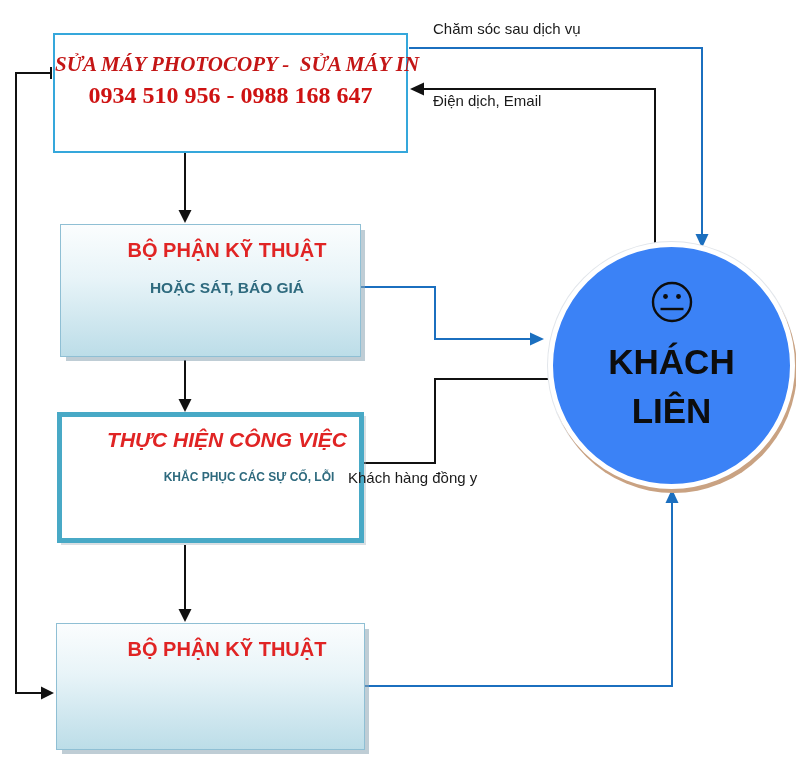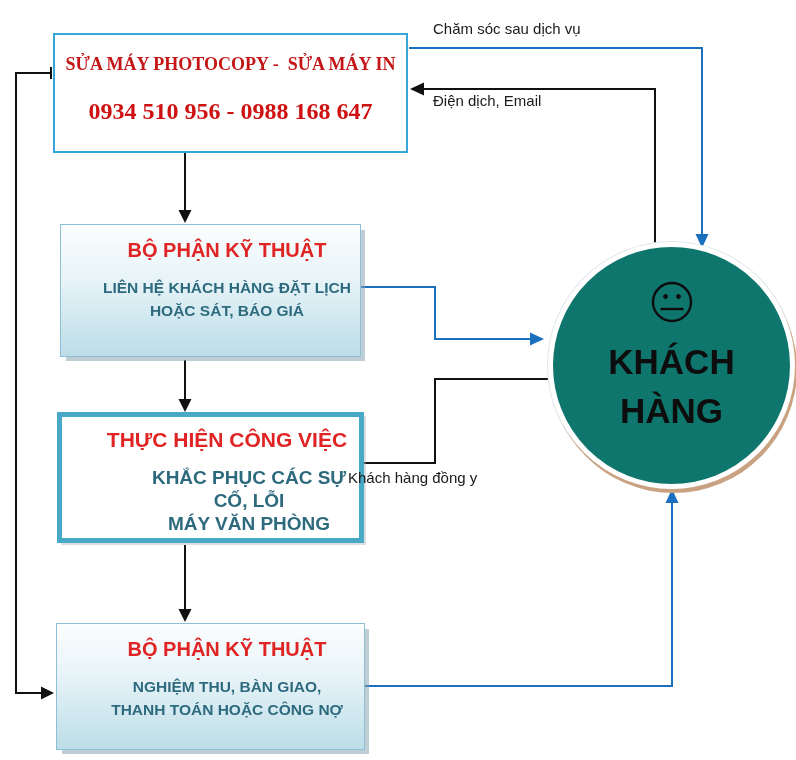--- a/index.html
+++ b/index.html
@@ -8,23 +8,23 @@
     font-family:"Liberation Sans","DejaVu Sans",sans-serif;color:#1a1a1a;
   }
   .connectors{position:absolute;left:0;top:0;width:796px;height:760px;z-index:1;}
 
   
   .company-box{
     position:absolute;left:53px;top:33px;width:351px;height:116px;z-index:2;
     background:#fff;border:2px solid #35A7DB;text-align:center;
     font-family:"Liberation Serif","DejaVu Serif",serif;font-weight:bold;
   }
-  .company-line{font-size:18px;color:#C41616;line-height:25px;white-space:pre;}
+  .company-line{font-size:21px;color:#C41616;line-height:25px;white-space:pre;font-style:italic;}
   .company-line.first{margin-top:17px;}
-  .company-phone{font-size:24px;color:#CE1212;margin-top:21px;}
+  .company-phone{font-size:24px;color:#CE1212;margin-top:5px;}
 
   
   .step{
     position:absolute;z-index:2;text-align:center;
     border:1px solid #8FBFD4;
     background:linear-gradient(180deg,#FBFDFE 0%,#E8F4F8 40%,#BCDDE8 100%);
     box-shadow:5px 5px 0 -1px rgba(138,164,178,0.55);
     padding-left:33px;
   }
   .step-title{font-size:20px;font-weight:bold;color:#E02424;}
@@ -32,31 +32,31 @@
 
   .step-schedule{left:60px;top:224px;width:266px;height:131px;}
   .step-schedule .step-title{margin-top:14px;}
   .step-schedule .step-desc{margin-top:14px;}
 
   .step-execute{
     left:57px;top:412px;width:264px;height:121px;
     background:#fff;border:5px solid #48A9C6;
     box-shadow:3px 3px 0 -1px rgba(160,175,185,0.4);
   }
-  .step-execute .step-title{margin-top:11px;font-size:21px;}
-  .step-execute .step-desc{margin-top:14px;font-size:19px;margin-left:44px;}
+  .step-execute .step-title{margin-top:11px;font-size:21px;font-style:italic;}
+  .step-execute .step-desc{margin-top:14px;font-size:12px;margin-left:44px;}
 
   .step-handover{left:56px;top:623px;width:274px;height:125px;}
   .step-handover .step-title{margin-top:14px;}
   .step-handover .step-desc{margin-top:14px;}
 
   
   .customer-circle{
     position:absolute;left:548px;top:242px;width:237px;height:237px;z-index:2;
-    background:#0f766e;border:5px solid #ffffff;border-radius:50%;
+    background:#3b82f6;border:5px solid #ffffff;border-radius:50%;
     box-shadow:2px 4px 0 0 #C9A282, 0 0 0 1px #E2E6EB;
     text-align:center;
   }
   .customer-face{margin-top:32px;}
   .customer-text{font-size:35px;font-weight:bold;color:#0d0d0d;line-height:49px;margin-top:8px;}
 
   
   .edge-label{position:absolute;z-index:3;font-size:15px;color:#1a1a1a;white-space:nowrap;}
   .lbl-after-service{left:433px;top:20px;}
   .lbl-phone-email{left:433px;top:92px;}
@@ -117,51 +117,45 @@
   </svg>
 
   <div class="company-box">
     <div class="company-line first">SỬA MÁY PHOTOCOPY -  SỬA MÁY IN</div>
     <div class="company-phone">0934 510 956 - 0988 168 647</div>
   </div>
 
   <div class="step step-schedule">
     <div class="step-title">BỘ PHẬN KỸ THUẬT</div>
     <div class="step-desc">
-      <div>LIÊN HỆ KHÁCH HÀNG ĐẶT LỊCH</div>
       <div>HOẶC SÁT, BÁO GIÁ</div>
     </div>
   </div>
 
   <div class="step step-execute">
     <div class="step-title">THỰC HIỆN CÔNG VIỆC</div>
     <div class="step-desc">
       <div>KHẮC PHỤC CÁC SỰ CỐ, LỖI</div>
-      <div>MÁY VĂN PHÒNG</div>
     </div>
   </div>
 
   <div class="step step-handover">
     <div class="step-title">BỘ PHẬN KỸ THUẬT</div>
-    <div class="step-desc">
-      <div>NGHIỆM THU, BÀN GIAO,</div>
-      <div>THANH TOÁN HOẶC CÔNG NỢ</div>
-    </div>
   </div>
 
   <div class="customer-circle">
     <svg class="customer-face" width="46" height="46" viewBox="0 0 46 46">
       <circle cx="23" cy="23" r="19" fill="none" stroke="#0d0d0d" stroke-width="2.4"></circle>
       <circle cx="16.5" cy="17.5" r="2.4" fill="#0d0d0d"></circle>
       <circle cx="29.5" cy="17.5" r="2.4" fill="#0d0d0d"></circle>
       <line x1="11.5" y1="30" x2="34.5" y2="30" stroke="#0d0d0d" stroke-width="2.4"></line>
     </svg>
     <div class="customer-text">
       <div>KHÁCH</div>
-      <div>HÀNG</div>
+      <div>LIÊN</div>
     </div>
   </div>
 
   <div class="edge-label lbl-after-service">Chăm sóc sau dịch vụ</div>
   <div class="edge-label lbl-phone-email">Điện dịch, Email</div>
   <div class="edge-label lbl-customer-agrees">Khách hàng đồng y</div>
 
 </div>
 
 </body></html>

